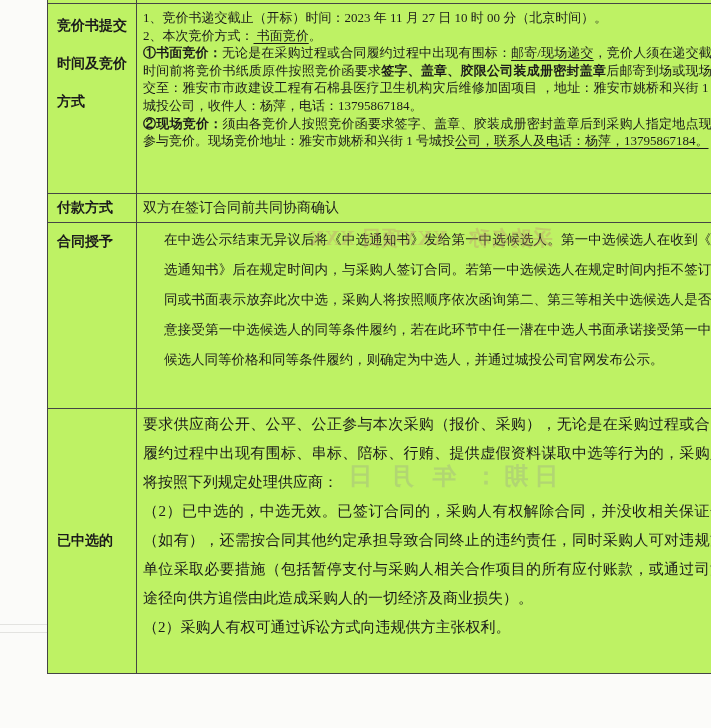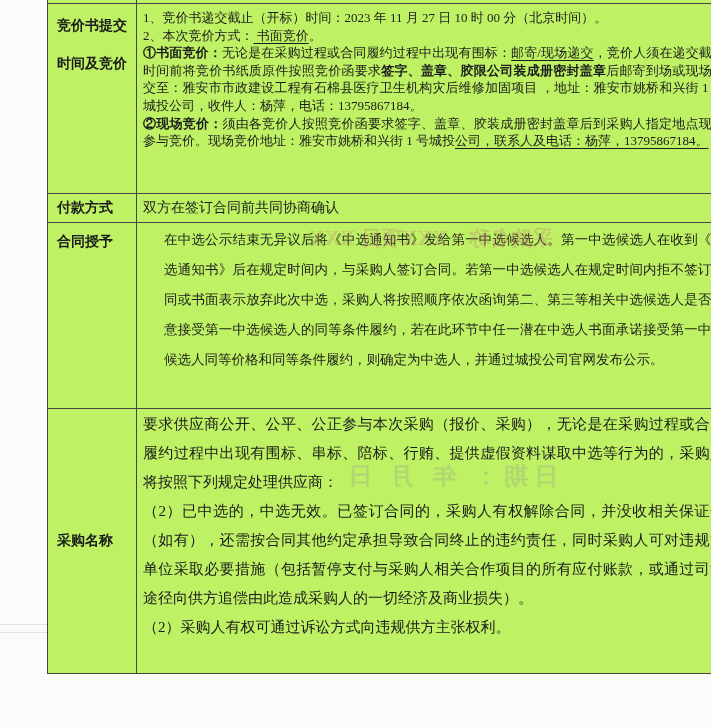--- a/index.html
+++ b/index.html
@@ -72,20 +72,21 @@
 
     <div class="trow trow-sliver">
       <div class="cell cell-label"></div>
       <div class="cell cell-content"></div>
     </div>
 
     <div class="trow trow-submission">
       <div class="cell cell-label label-top">
           <div>竞价书提交</div>
           <div>时间及竞价</div>
+          <div>方式</div>
         </div>
       <div class="cell cell-content content-submission">
           <p><span>1、竞价书递交截止（开标）时间：2023 年 11 月 27 日 10 时 00 分（北京时间）。</span></p>
           <p><span>2、本次竞价方式：</span><span class="u"> 书面竞价</span><span>。</span></p>
           <p><span class="b">①书面竞价：</span><span>无论是在采购过程或合同履约过程中出现有围标：</span><span class="u">邮寄/现场递交</span><span>，竞价人须在递交截止时间前将竞价书纸质原件按照竞价函要求</span><span class="b">签字、盖章、胶限公司装成册密封盖章</span><span>后邮寄到场或现场递交至：雅安市市政建设工程有石棉县医疗卫生机构灾后维修加固项目 ，地址：雅安市姚桥和兴街 1 号城投公司，收件人：杨萍，电话：13795867184。</span></p>
           <p><span class="b">②现场竞价：</span><span>须由各竞价人按照竞价函要求签字、盖章、胶装成册密封盖章后到采购人指定地点现场参与竞价。现场竞价地址：雅安市姚桥和兴街 1 号城投</span><span class="u">公司，联系人及电话：杨萍，13795867184。</span></p>
         </div>
     </div>
 
     <div class="trow trow-payment">
@@ -101,21 +102,21 @@
       <div class="cell cell-label label-row3">
           <div>合同授予</div>
         </div>
       <div class="cell cell-content content-award">
           <p><span>在中选公示结束无异议后将《中选通知书》发给第一中选候选人。第一中选候选人在收到《中选通知书》后在规定时间内，与采购人签订合同。若第一中选候选人在规定时间内拒不签订合同或书面表示放弃此次中选，采购人将按照顺序依次函询第二、第三等相关中选候选人是否愿意接受第一中选候选人的同等条件履约，若在此环节中任一潜在中选人书面承诺接受第一中选候选人同等价格和同等条件履约，则确定为中选人，并通过城投公司官网发布公示。</span></p>
         </div>
     </div>
 
     <div class="trow trow-integrity">
       <div class="cell cell-label label-mid">
-          <div>采购名称</div>
+          <div>已中选的</div>
         </div>
       <div class="cell cell-content content-integrity">
           <p><span>要求供应商公开、公平、公正参与本次采购（报价、采购），无论是在采购过程或合同履约过程中出现有围标、串标、陪标、行贿、提供虚假资料谋取中选等行为的，采购人将按照下列规定处理供应商：</span></p>
           <p><span>（2）已中选的，中选无效。已签订合同的，采购人有权解除合同，并没收相关保证金（如有），还需按合同其他约定承担导致合同终止的违约责任，同时采购人可对违规方单位采取必要措施（包括暂停支付与采购人相关合作项目的所有应付账款，或通过司法途径向供方追偿由此造成采购人的一切经济及商业损失）。</span></p>
           <p><span>（2）采购人有权可通过诉讼方式向违规供方主张权利。</span></p>
           <p></p>
         </div>
     </div>
 
   </div>

